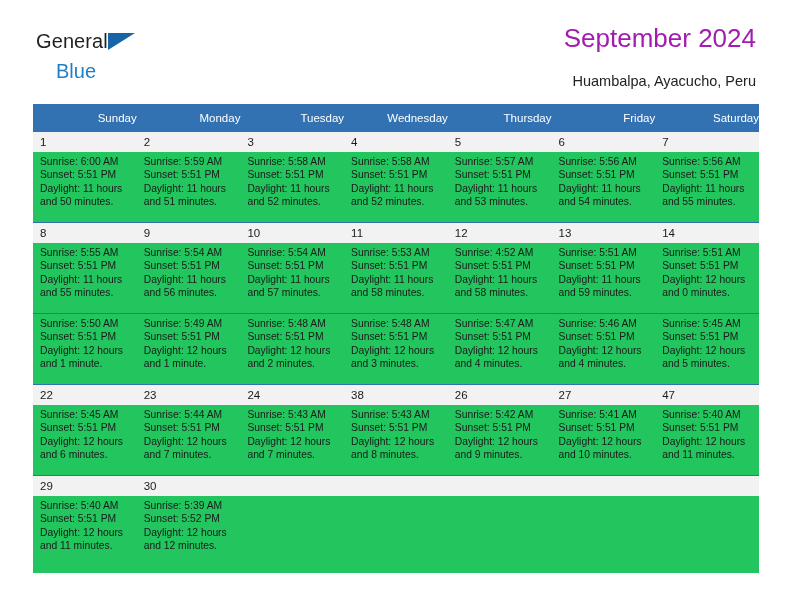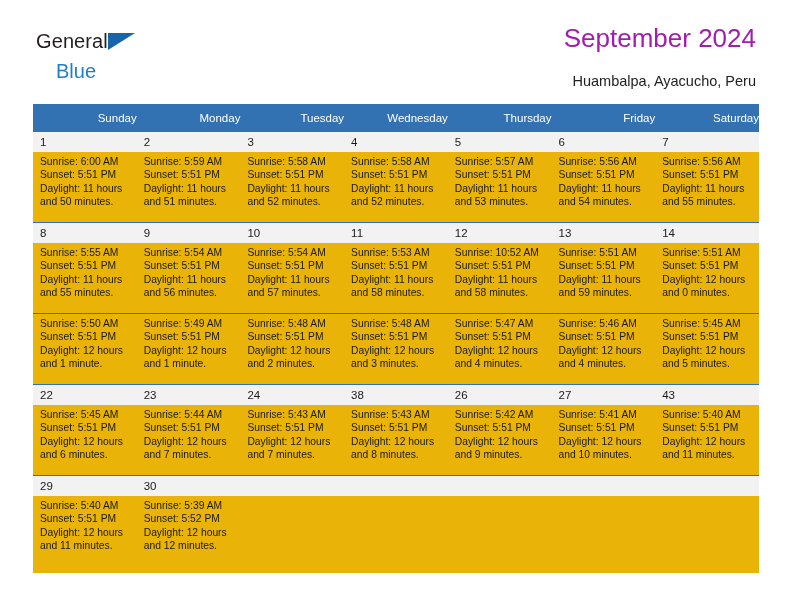--- a/index.html
+++ b/index.html
@@ -114,21 +114,21 @@
     background: #f2f2f2;
     font-size: 11.5px;
     color: #1a1a1a;
     padding: 4px 0 3px 7px;
     line-height: 13px;
     vertical-align: top;
     height: 13px;
     border: 0;
   }
   .wk-body-row td {
-    background: #eab308;
+    background: #22c55e;
     font-size: 10.3px;
     color: #1a1a1a;
     padding: 3px 6px 0 7px;
     line-height: 13.4px;
     vertical-align: top;
     height: 67px;
     border: 0;
   }
   .wk-body-row.last td { height: 74px; }
 
@@ -271,21 +271,21 @@
           <span class="info-line">Daylight: 11 hours</span>
           <span class="info-line">and 57 minutes.</span>
         </td>
         <td>
           <span class="info-line">Sunrise: 5:53 AM</span>
           <span class="info-line">Sunset: 5:51 PM</span>
           <span class="info-line">Daylight: 11 hours</span>
           <span class="info-line">and 58 minutes.</span>
         </td>
         <td>
-          <span class="info-line">Sunrise: 10:52 AM</span>
+          <span class="info-line">Sunrise: 4:52 AM</span>
           <span class="info-line">Sunset: 5:51 PM</span>
           <span class="info-line">Daylight: 11 hours</span>
           <span class="info-line">and 58 minutes.</span>
         </td>
         <td>
           <span class="info-line">Sunrise: 5:51 AM</span>
           <span class="info-line">Sunset: 5:51 PM</span>
           <span class="info-line">Daylight: 11 hours</span>
           <span class="info-line">and 59 minutes.</span>
         </td>
@@ -348,21 +348,21 @@
           <td colspan="7"></td>
         </tr>
 
       <tr class="wk-num-row">
         <td>22</td>
         <td>23</td>
         <td>24</td>
         <td>38</td>
         <td>26</td>
         <td>27</td>
-        <td>43</td>
+        <td>47</td>
       </tr>
       <tr class="wk-body-row">
         <td>
           <span class="info-line">Sunrise: 5:45 AM</span>
           <span class="info-line">Sunset: 5:51 PM</span>
           <span class="info-line">Daylight: 12 hours</span>
           <span class="info-line">and 6 minutes.</span>
         </td>
         <td>
           <span class="info-line">Sunrise: 5:44 AM</span>

